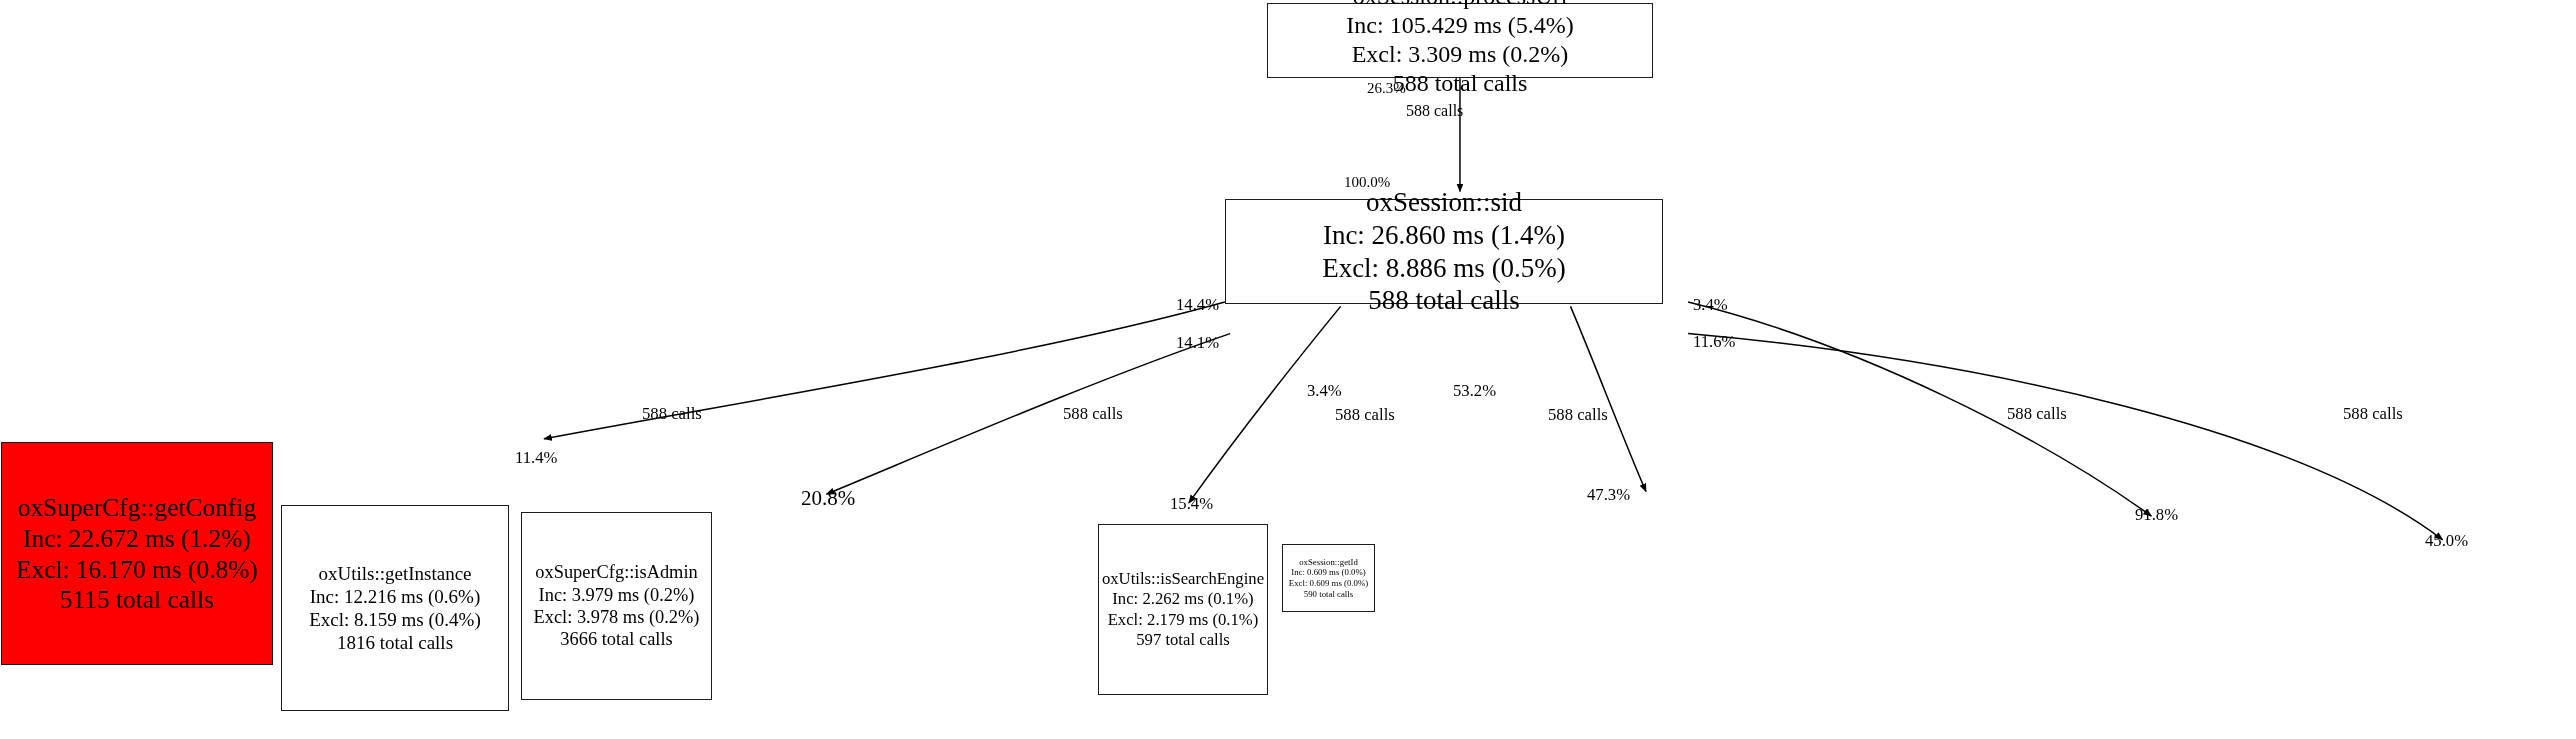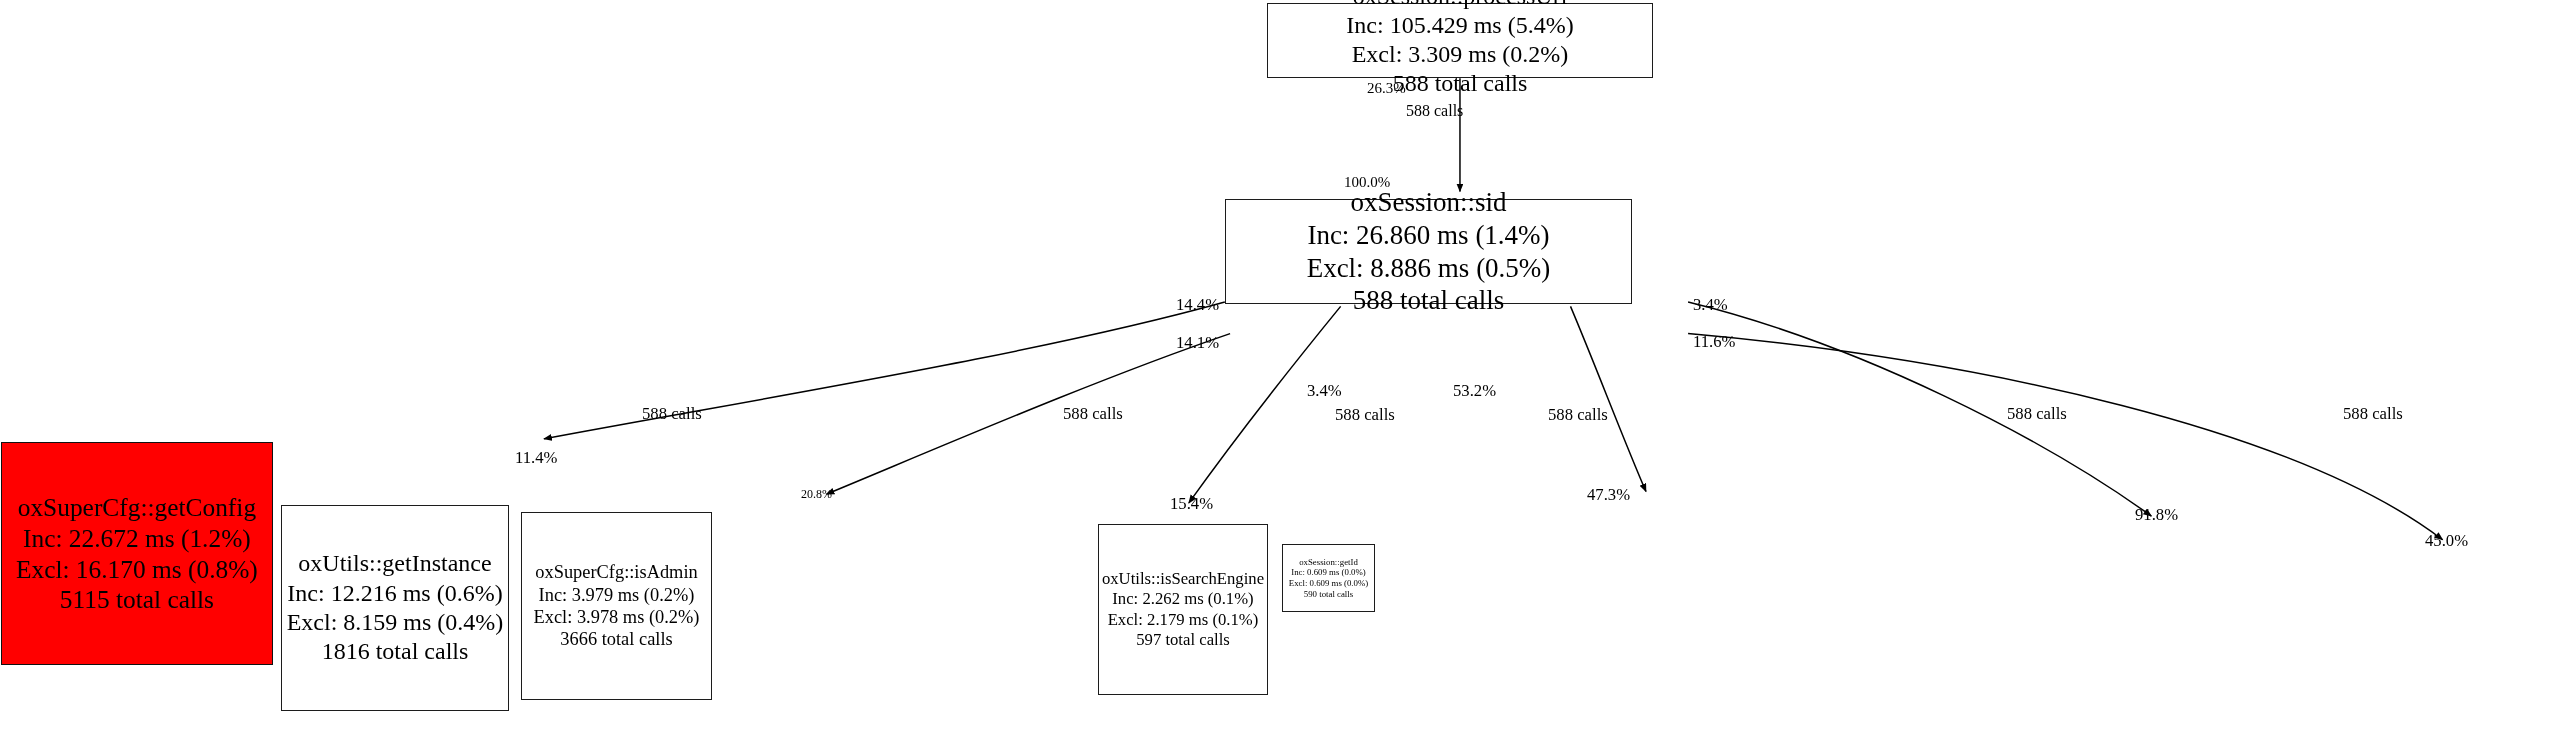--- a/index.html
+++ b/index.html
@@ -72,35 +72,35 @@
     </g>
   </svg>
 
   <div class="node" style="left:1267px; top:2.6px; width:386px; height:75px; font-size:24px;">
     <div class="fn-name">oxSession::processUrl</div>
     <div class="metric">Inc: 105.429 ms (5.4%)</div>
     <div class="metric">Excl: 3.309 ms (0.2%)</div>
     <div class="metric">588 total calls</div>
   </div>
 
-  <div class="node" style="left:1225px; top:199px; width:407px; height:105px; font-size:27px;">
+  <div class="node" style="left:1225px; top:199px; width:438px; height:105px; font-size:27px;">
     <div class="fn-name">oxSession::sid</div>
     <div class="metric">Inc: 26.860 ms (1.4%)</div>
     <div class="metric">Excl: 8.886 ms (0.5%)</div>
     <div class="metric">588 total calls</div>
   </div>
 
   <div class="node highlight" style="left:0.9px; top:442px; width:272px; height:223px; font-size:25.4px;">
     <div class="fn-name">oxSuperCfg::getConfig</div>
     <div class="metric">Inc: 22.672 ms (1.2%)</div>
     <div class="metric">Excl: 16.170 ms (0.8%)</div>
     <div class="metric">5115 total calls</div>
   </div>
 
-  <div class="node" style="left:281px; top:505px; width:228px; height:206px; font-size:24px;">
+  <div class="node" style="left:281px; top:505px; width:228px; height:206px; font-size:19px;">
     <div class="fn-name">oxUtils::getInstance</div>
     <div class="metric">Inc: 12.216 ms (0.6%)</div>
     <div class="metric">Excl: 8.159 ms (0.4%)</div>
     <div class="metric">1816 total calls</div>
   </div>
 
   <div class="node" style="left:521px; top:512px; width:191px; height:188px; font-size:18.4px;">
     <div class="fn-name">oxSuperCfg::isAdmin</div>
     <div class="metric">Inc: 3.979 ms (0.2%)</div>
     <div class="metric">Excl: 3.978 ms (0.2%)</div>
@@ -125,21 +125,21 @@
   <div class="edge-label" style="left:1367px; top:81px; font-size:15px;">26.3%</div>
   <div class="edge-label" style="left:1406px; top:103px; font-size:16px;">588 calls</div>
   <div class="edge-label" style="left:1344px; top:175px; font-size:15px;">100.0%</div>
 
   <div class="edge-label" style="left:1176px; top:297px; font-size:16.7px;">14.4%</div>
   <div class="edge-label" style="left:642px; top:406px; font-size:16.7px;">588 calls</div>
   <div class="edge-label" style="left:515px; top:433px; font-size:16.7px;margin-top:17px;">11.4%</div>
 
   <div class="edge-label" style="left:1176px; top:335px; font-size:16.7px;">14.1%</div>
   <div class="edge-label" style="left:1063px; top:406px; font-size:16.7px;">588 calls</div>
-  <div class="edge-label" style="left:801px; top:488px; font-size:12px;">20.8%</div>
+  <div class="edge-label" style="left:801px; top:488px; font-size:21px;">20.8%</div>
 
   <div class="edge-label" style="left:1307px; top:383px; font-size:16.7px;">3.4%</div>
   <div class="edge-label" style="left:1335px; top:407px; font-size:16.7px;">588 calls</div>
   <div class="edge-label" style="left:1170px; top:496px; font-size:16.7px;">15.4%</div>
 
   <div class="edge-label" style="left:1453px; top:383px; font-size:16.7px;">53.2%</div>
   <div class="edge-label" style="left:1548px; top:407px; font-size:16.7px;">588 calls</div>
   <div class="edge-label" style="left:1587px; top:487px; font-size:16.7px;">47.3%</div>
 
   <div class="edge-label" style="left:1693px; top:297px; font-size:16.7px;">3.4%</div>

